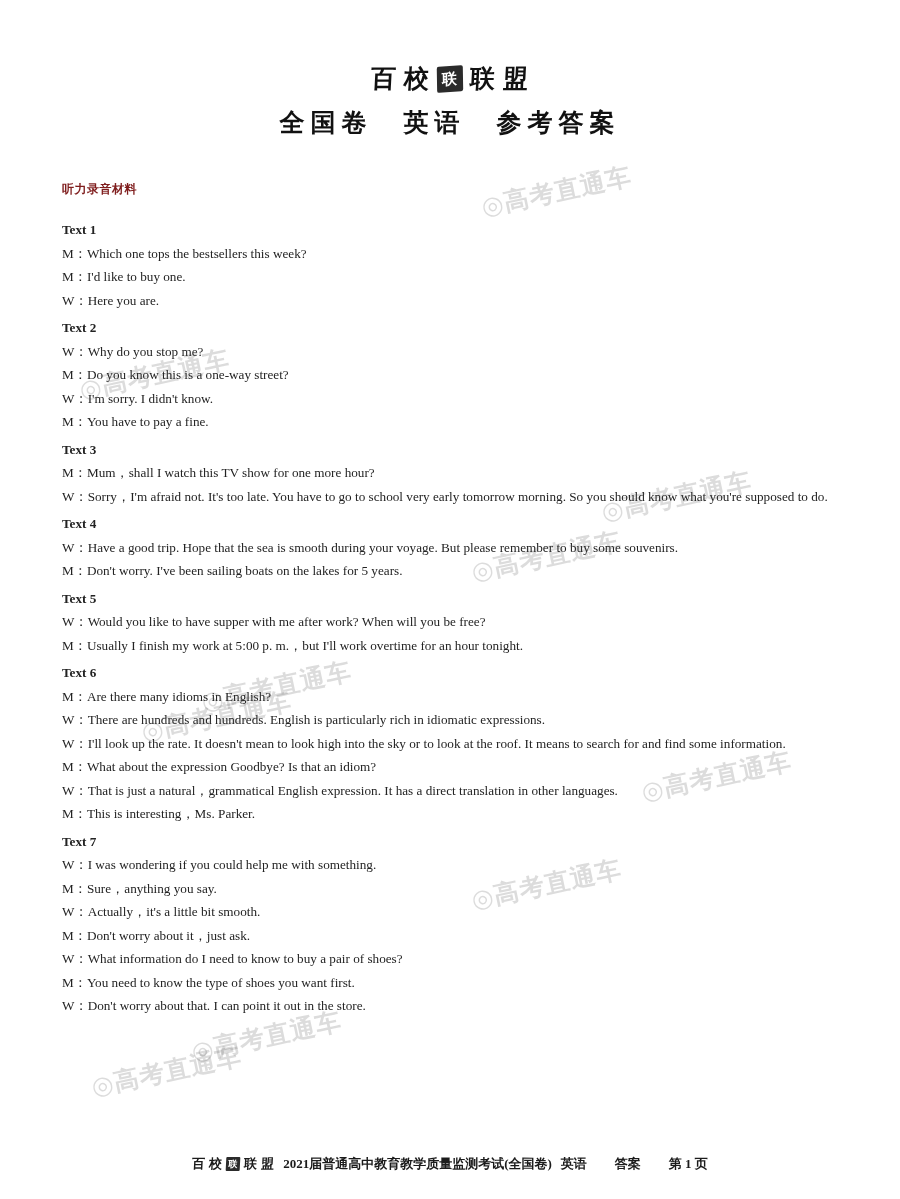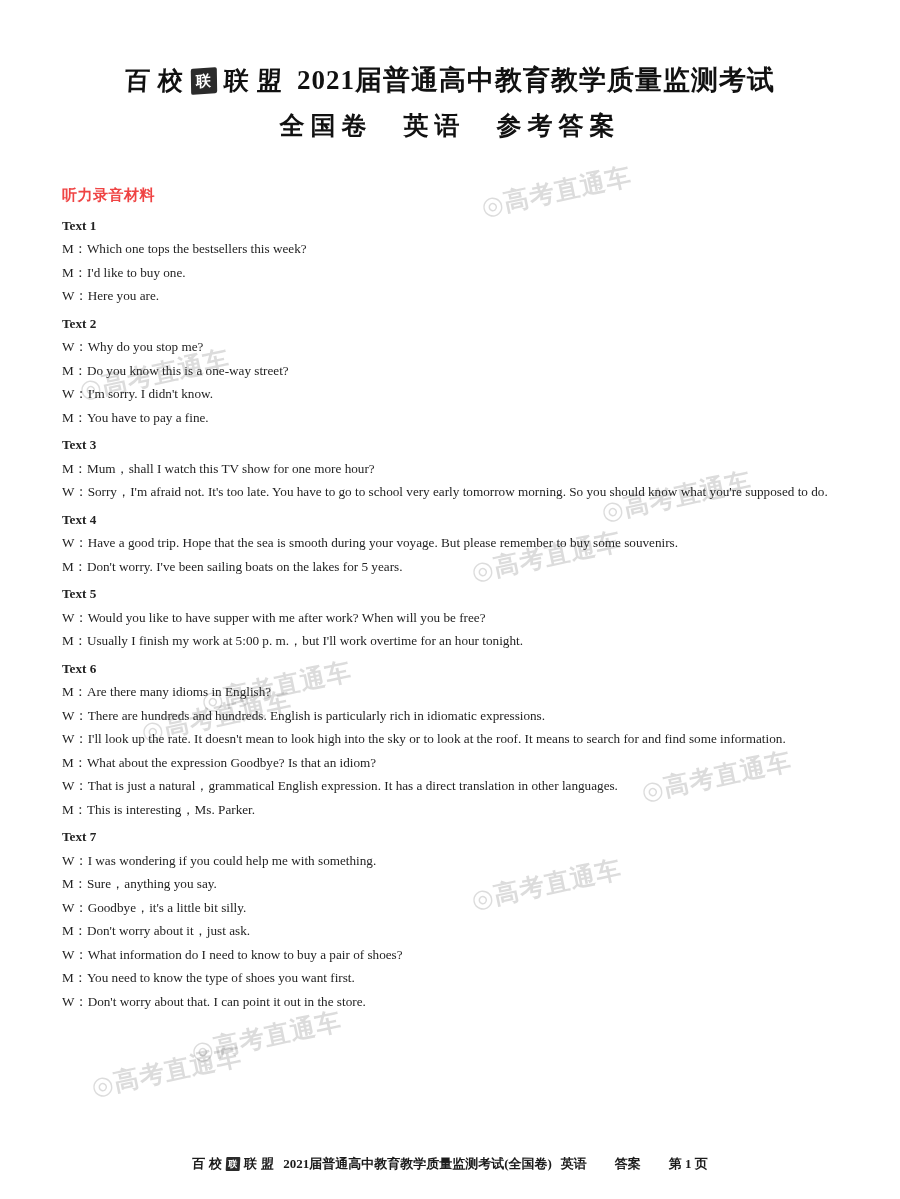--- a/index.html
+++ b/index.html
@@ -74,24 +74,24 @@
   }
 
   
   .content {
     margin-top: 40px;
     font-size: 13.2px;
     line-height: 1.78;
     color: #232323;
   }
   .section-label {
-    font-size: 15px;
-    font-weight: bold;
-    color: #ef4444;
-    margin-bottom: 5px;
+    font-size: 12px;
+    font-weight: bold;
+    color: #7f1d1d;
+    margin-bottom: 18px;
     letter-spacing: 0.5px;
   }
   .text-head {
     font-weight: bold;
     font-size: 13.2px;
     margin-top: 4px;
     font-family: "Liberation Serif", serif;
   }
   .line {
     font-size: 13.2px;
@@ -175,21 +175,20 @@
 
   <div class="header">
     <div class="title-row">
       <span class="logo">
         <span>百</span>
         <span>校</span>
         <span class="sq">联</span>
         <span>联</span>
         <span>盟</span>
       </span>
-      <span class="main-title">2021届普通高中教育教学质量监测考试</span>
     </div>
     <div class="sub-title">全国卷　英语　参考答案</div>
   </div>
 
   <div class="content">
     <div class="section-label">听力录音材料</div>
     <div id="blocks">
         <div class="text-head">Text 1</div>
         <div class="line indent">M：Which one tops the bestsellers this week?</div>
         <div class="line indent">M：I'd like to buy one.</div>
@@ -211,21 +210,21 @@
         <div class="text-head">Text 6</div>
         <div class="line indent">M：Are there many idioms in English?</div>
         <div class="line indent">W：There are hundreds and hundreds. English is particularly rich in idiomatic expressions.</div>
         <div class="line indent">W：I'll look up the rate. It doesn't mean to look high into the sky or to look at the roof. It means to search for and find some information.</div>
         <div class="line indent">M：What about the expression Goodbye? Is that an idiom?</div>
         <div class="line indent">W：That is just a natural，grammatical English expression. It has a direct translation in other languages.</div>
         <div class="line indent">M：This is interesting，Ms. Parker.</div>
         <div class="text-head">Text 7</div>
         <div class="line indent">W：I was wondering if you could help me with something.</div>
         <div class="line indent">M：Sure，anything you say.</div>
-        <div class="line indent">W：Goodbye，it's a little bit silly.</div>
+        <div class="line indent">W：Actually，it's a little bit smooth.</div>
         <div class="line indent">M：Don't worry about it，just ask.</div>
         <div class="line indent">W：What information do I need to know to buy a pair of shoes?</div>
         <div class="line indent">M：You need to know the type of shoes you want first.</div>
         <div class="line indent">W：Don't worry about that. I can point it out in the store.</div>
       </div>
   </div>
 
   <div class="footer">
     <span class="logo-sm">
       <span>百</span>

